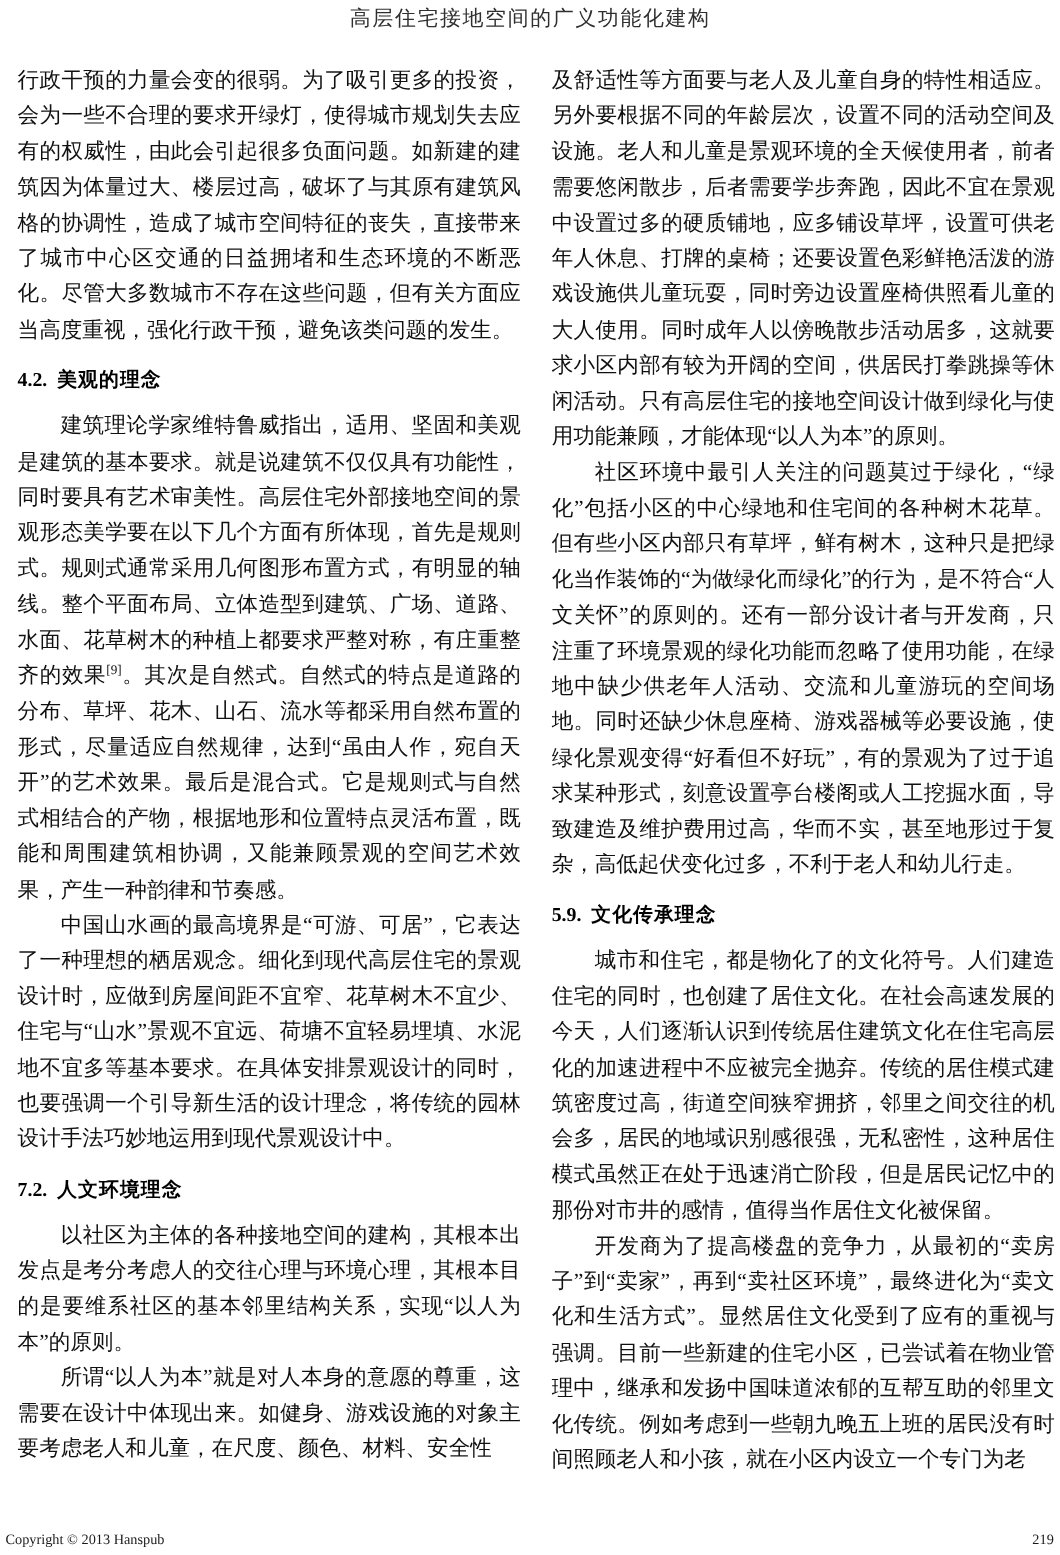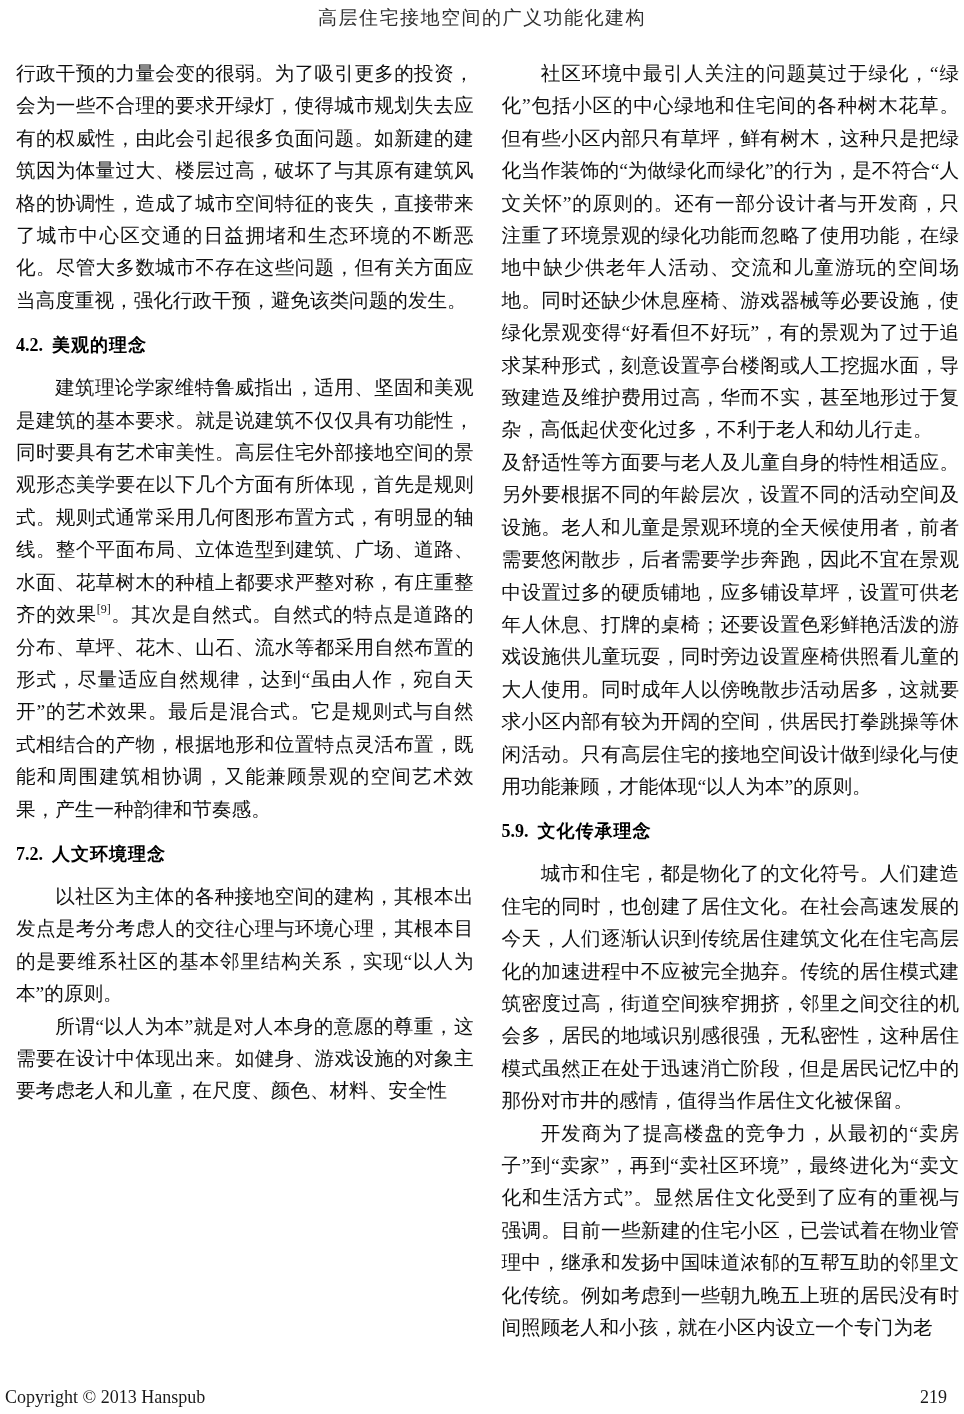--- a/index.html
+++ b/index.html
@@ -66,49 +66,50 @@
     letter-spacing: 1px;
   }
   sup.cite {
     font-size: 12px;
     line-height: 0;
     vertical-align: super;
   }
   .footer {
     position: absolute;
     left: 5px;
-    right: 17px;
+    right: 6px;
     bottom: 6px;
     display: flex;
     justify-content: space-between;
     align-items: baseline;
-    font-size: 18px;
+    font-size: 13px;
     color: #1a1a1a;
   }
 </style>
 </head>
 <body>
 
 <div class="page">
   <div class="header">
     <div class="header-title">高层住宅接地空间的广义功能化建构</div>
   </div>
 
   <div class="content">
     <div class="column" id="col-left">
         <p class="para">行政干预的力量会变的很弱。为了吸引更多的投资，会为一些不合理的要求开绿灯，使得城市规划失去应有的权威性，由此会引起很多负面问题。如新建的建筑因为体量过大、楼层过高，破坏了与其原有建筑风格的协调性，造成了城市空间特征的丧失，直接带来了城市中心区交通的日益拥堵和生态环境的不断恶化。尽管大多数城市不存在这些问题，但有关方面应当高度重视，强化行政干预，避免该类问题的发生。</p>
         <div class="sec-heading"><span class="sec-num">4.2.</span><span class="sec-title">美观的理念</span></div>
         <p class="para indent">建筑理论学家维特鲁威指出，适用、坚固和美观是建筑的基本要求。就是说建筑不仅仅具有功能性，同时要具有艺术审美性。高层住宅外部接地空间的景观形态美学要在以下几个方面有所体现，首先是规则式。规则式通常采用几何图形布置方式，有明显的轴线。整个平面布局、立体造型到建筑、广场、道路、水面、花草树木的种植上都要求严整对称，有庄重整齐的效果<sup class="cite">[9]</sup>。其次是自然式。自然式的特点是道路的分布、草坪、花木、山石、流水等都采用自然布置的形式，尽量适应自然规律，达到“虽由人作，宛自天开”的艺术效果。最后是混合式。它是规则式与自然式相结合的产物，根据地形和位置特点灵活布置，既能和周围建筑相协调，又能兼顾景观的空间艺术效果，产生一种韵律和节奏感。</p>
+        <p class="para indent">中国山水画的最高境界是“可游、可居”，它表达了一种理想的栖居观念。细化到现代高层住宅的景观设计时，应做到房屋间距不宜窄、花草树木不宜少、住宅与“山水”景观不宜远、荷塘不宜轻易埋填、水泥地不宜多等基本要求。在具体安排景观设计的同时，也要强调一个引导新生活的设计理念，将传统的园林设计手法巧妙地运用到现代景观设计中。</p>
         <div class="sec-heading"><span class="sec-num">7.2.</span><span class="sec-title">人文环境理念</span></div>
         <p class="para indent">以社区为主体的各种接地空间的建构，其根本出发点是考分考虑人的交往心理与环境心理，其根本目的是要维系社区的基本邻里结构关系，实现“以人为本”的原则。</p>
         <p class="para indent">所谓“以人为本”就是对人本身的意愿的尊重，这需要在设计中体现出来。如健身、游戏设施的对象主要考虑老人和儿童，在尺度、颜色、材料、安全性</p>
       </div>
     <div class="column" id="col-right">
+        <p class="para">及舒适性等方面要与老人及儿童自身的特性相适应。另外要根据不同的年龄层次，设置不同的活动空间及设施。老人和儿童是景观环境的全天候使用者，前者需要悠闲散步，后者需要学步奔跑，因此不宜在景观中设置过多的硬质铺地，应多铺设草坪，设置可供老年人休息、打牌的桌椅；还要设置色彩鲜艳活泼的游戏设施供儿童玩耍，同时旁边设置座椅供照看儿童的大人使用。同时成年人以傍晚散步活动居多，这就要求小区内部有较为开阔的空间，供居民打拳跳操等休闲活动。只有高层住宅的接地空间设计做到绿化与使用功能兼顾，才能体现“以人为本”的原则。</p>
         <p class="para indent">社区环境中最引人关注的问题莫过于绿化，“绿化”包括小区的中心绿地和住宅间的各种树木花草。但有些小区内部只有草坪，鲜有树木，这种只是把绿化当作装饰的“为做绿化而绿化”的行为，是不符合“人文关怀”的原则的。还有一部分设计者与开发商，只注重了环境景观的绿化功能而忽略了使用功能，在绿地中缺少供老年人活动、交流和儿童游玩的空间场地。同时还缺少休息座椅、游戏器械等必要设施，使绿化景观变得“好看但不好玩”，有的景观为了过于追求某种形式，刻意设置亭台楼阁或人工挖掘水面，导致建造及维护费用过高，华而不实，甚至地形过于复杂，高低起伏变化过多，不利于老人和幼儿行走。</p>
-        <p class="para">及舒适性等方面要与老人及儿童自身的特性相适应。另外要根据不同的年龄层次，设置不同的活动空间及设施。老人和儿童是景观环境的全天候使用者，前者需要悠闲散步，后者需要学步奔跑，因此不宜在景观中设置过多的硬质铺地，应多铺设草坪，设置可供老年人休息、打牌的桌椅；还要设置色彩鲜艳活泼的游戏设施供儿童玩耍，同时旁边设置座椅供照看儿童的大人使用。同时成年人以傍晚散步活动居多，这就要求小区内部有较为开阔的空间，供居民打拳跳操等休闲活动。只有高层住宅的接地空间设计做到绿化与使用功能兼顾，才能体现“以人为本”的原则。</p>
         <div class="sec-heading"><span class="sec-num">5.9.</span><span class="sec-title">文化传承理念</span></div>
         <p class="para indent">城市和住宅，都是物化了的文化符号。人们建造住宅的同时，也创建了居住文化。在社会高速发展的今天，人们逐渐认识到传统居住建筑文化在住宅高层化的加速进程中不应被完全抛弃。传统的居住模式建筑密度过高，街道空间狭窄拥挤，邻里之间交往的机会多，居民的地域识别感很强，无私密性，这种居住模式虽然正在处于迅速消亡阶段，但是居民记忆中的那份对市井的感情，值得当作居住文化被保留。</p>
         <p class="para indent">开发商为了提高楼盘的竞争力，从最初的“卖房子”到“卖家”，再到“卖社区环境”，最终进化为“卖文化和生活方式”。显然居住文化受到了应有的重视与强调。目前一些新建的住宅小区，已尝试着在物业管理中，继承和发扬中国味道浓郁的互帮互助的邻里文化传统。例如考虑到一些朝九晚五上班的居民没有时间照顾老人和小孩，就在小区内设立一个专门为老</p>
       </div>
   </div>
 
   <div class="footer">
     <span>Copyright © 2013 Hanspub</span>
     <span>219</span>
   </div>

